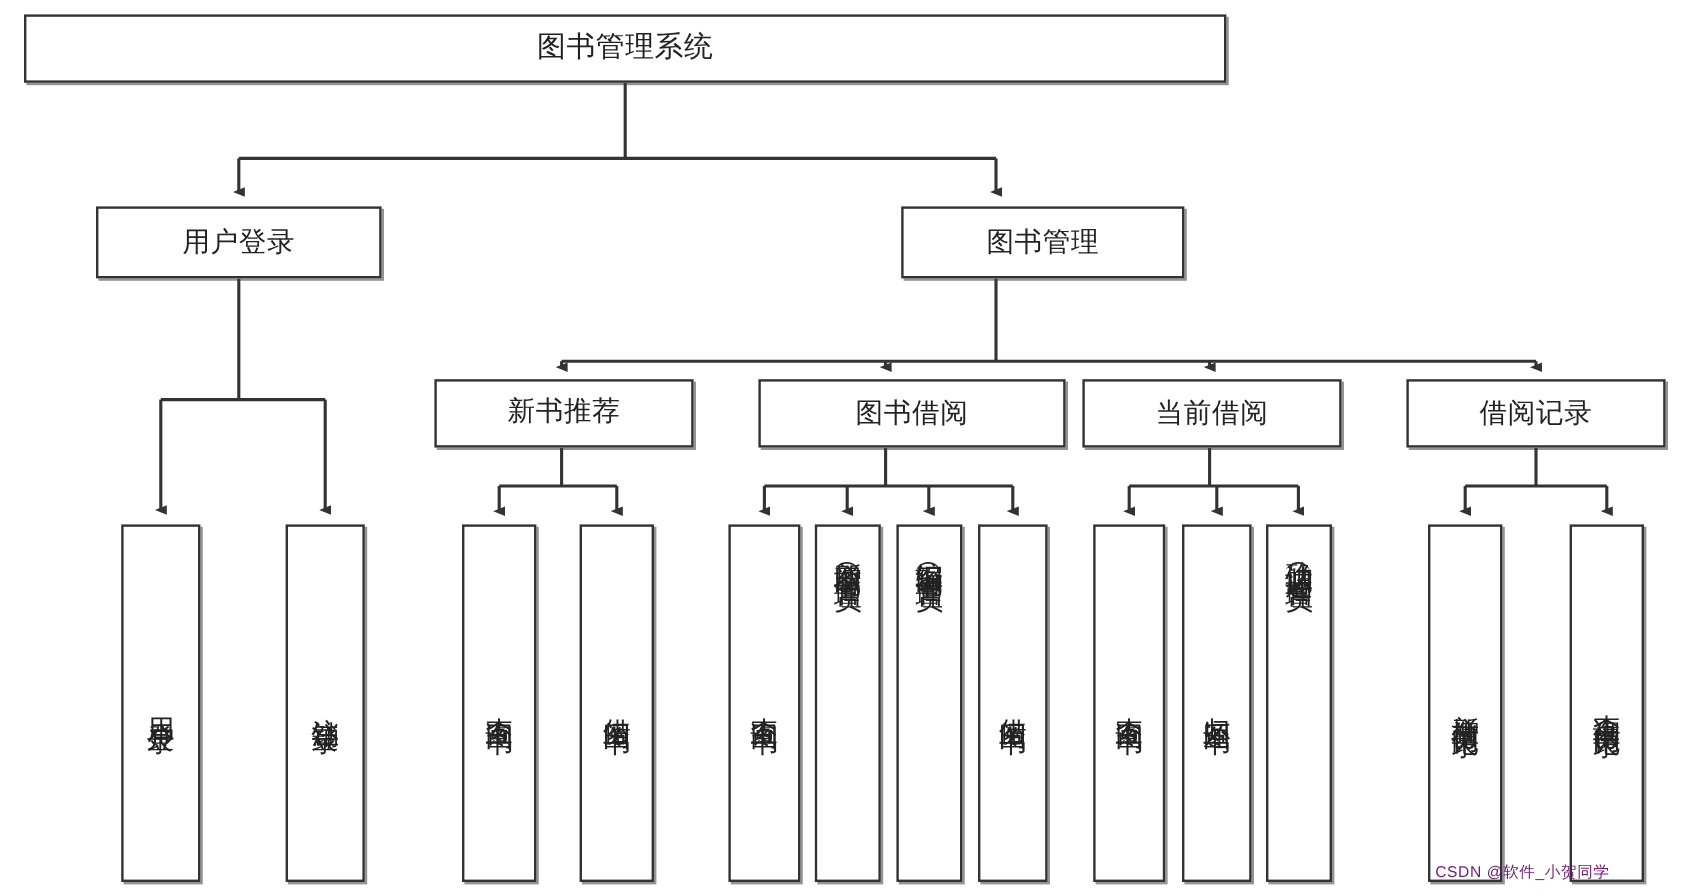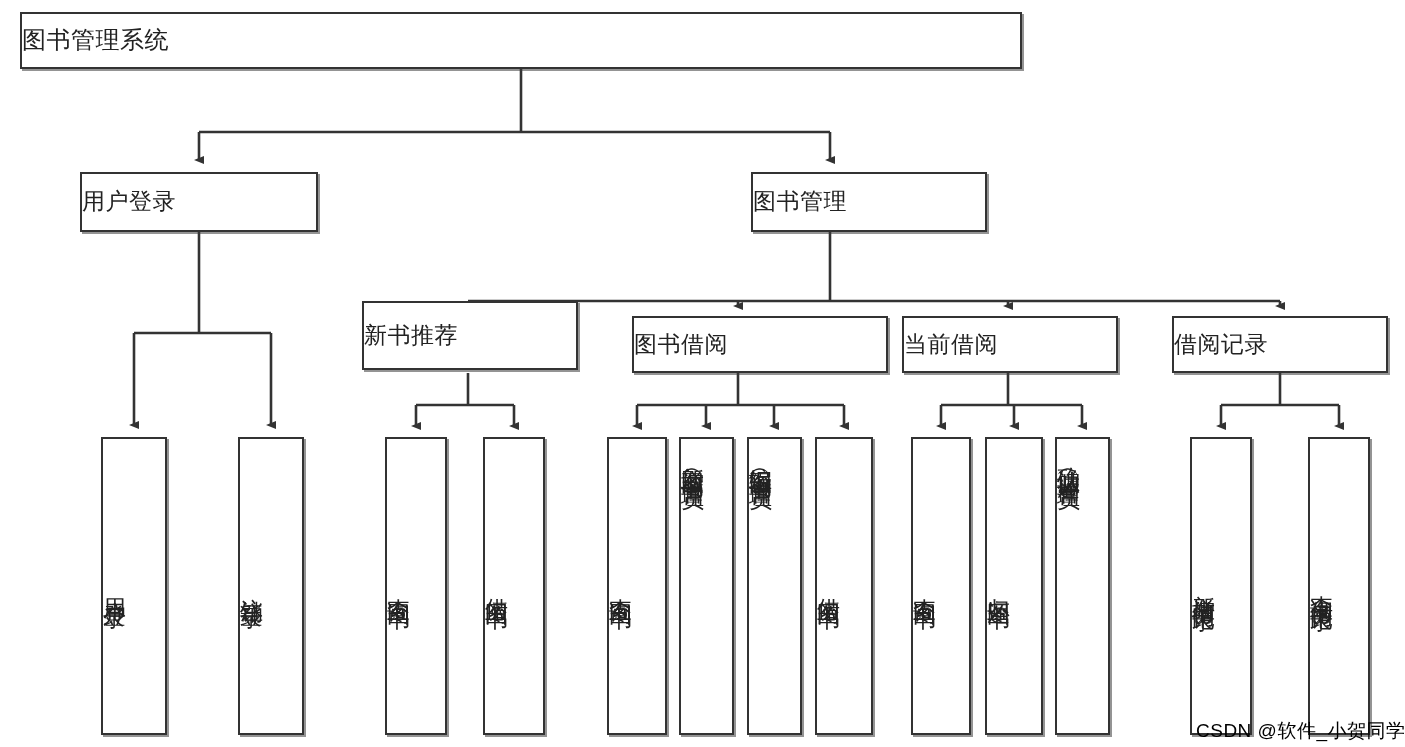--- a/index.html
+++ b/index.html
@@ -27,20 +27,21 @@
     pointer-events: none;
   }
   .node {
     position: absolute;
     box-sizing: border-box;
     background: #ffffff;
     border: 2px solid #333333;
     box-shadow: 2px 2px 0 rgba(60,60,60,0.55);
     display: flex;
     align-items: center;
+    justify-content: center;
     color: #222222;
     z-index: 2;
   }
   .node .label {
     display: block;
     text-align: center;
     line-height: 1.18;
     letter-spacing: 0.5px;
   }
   
@@ -62,22 +63,22 @@
     font-size: 23px;
     letter-spacing: 3px;
     line-height: 1;
   }
   .node.v.center {
     align-items: center;
     padding-top: 0;
   }
   .watermark {
     position: absolute;
-    font-size: 19px;
-    color: #000000;
+    font-size: 13px;
+    color: #701a75;
     white-space: nowrap;
     z-index: 5;
     letter-spacing: 0.5px;
   }
 </style>
 </head>
 <body>
 
 <div id="canvas">
 
@@ -135,21 +136,21 @@
     <span class="label">图书管理系统</span>
   </div>
 
   <div class="node h" style="left:80px; top:172px; width:238px; height:60px;">
     <span class="label">用户登录</span>
   </div>
   <div class="node h" style="left:712px; top:172px; width:236px; height:60px;margin-left:39px;">
     <span class="label">图书管理</span>
   </div>
 
-  <div class="node h" style="left:362px; top:301px; width:216px; height:69px;">
+  <div class="node h" style="left:362px; top:316px; width:216px; height:57px;font-family:Liberation Mono, monospace;">
     <span class="label">新书推荐</span>
   </div>
   <div class="node h" style="left:632px; top:316px; width:256px; height:57px;">
     <span class="label">图书借阅</span>
   </div>
   <div class="node h" style="left:902px; top:316px; width:216px; height:57px;">
     <span class="label">当前借阅</span>
   </div>
   <div class="node h" style="left:1172px; top:316px; width:216px; height:57px;">
     <span class="label">借阅记录</span>

